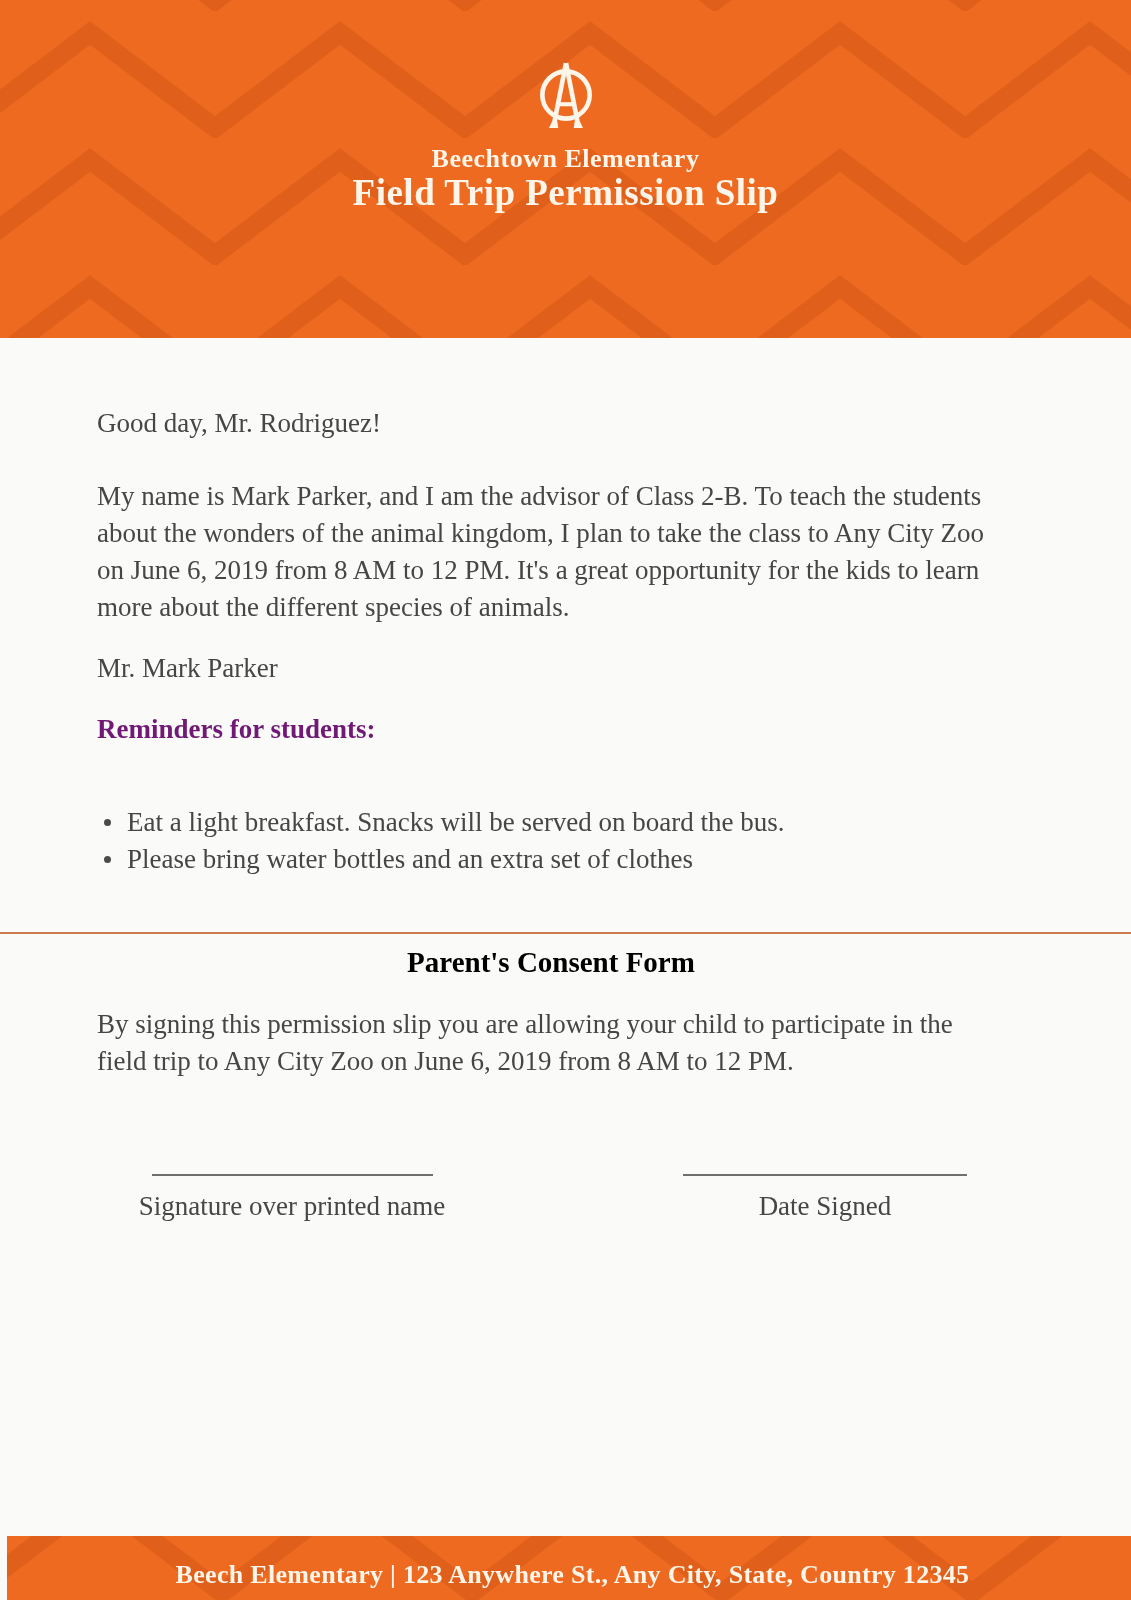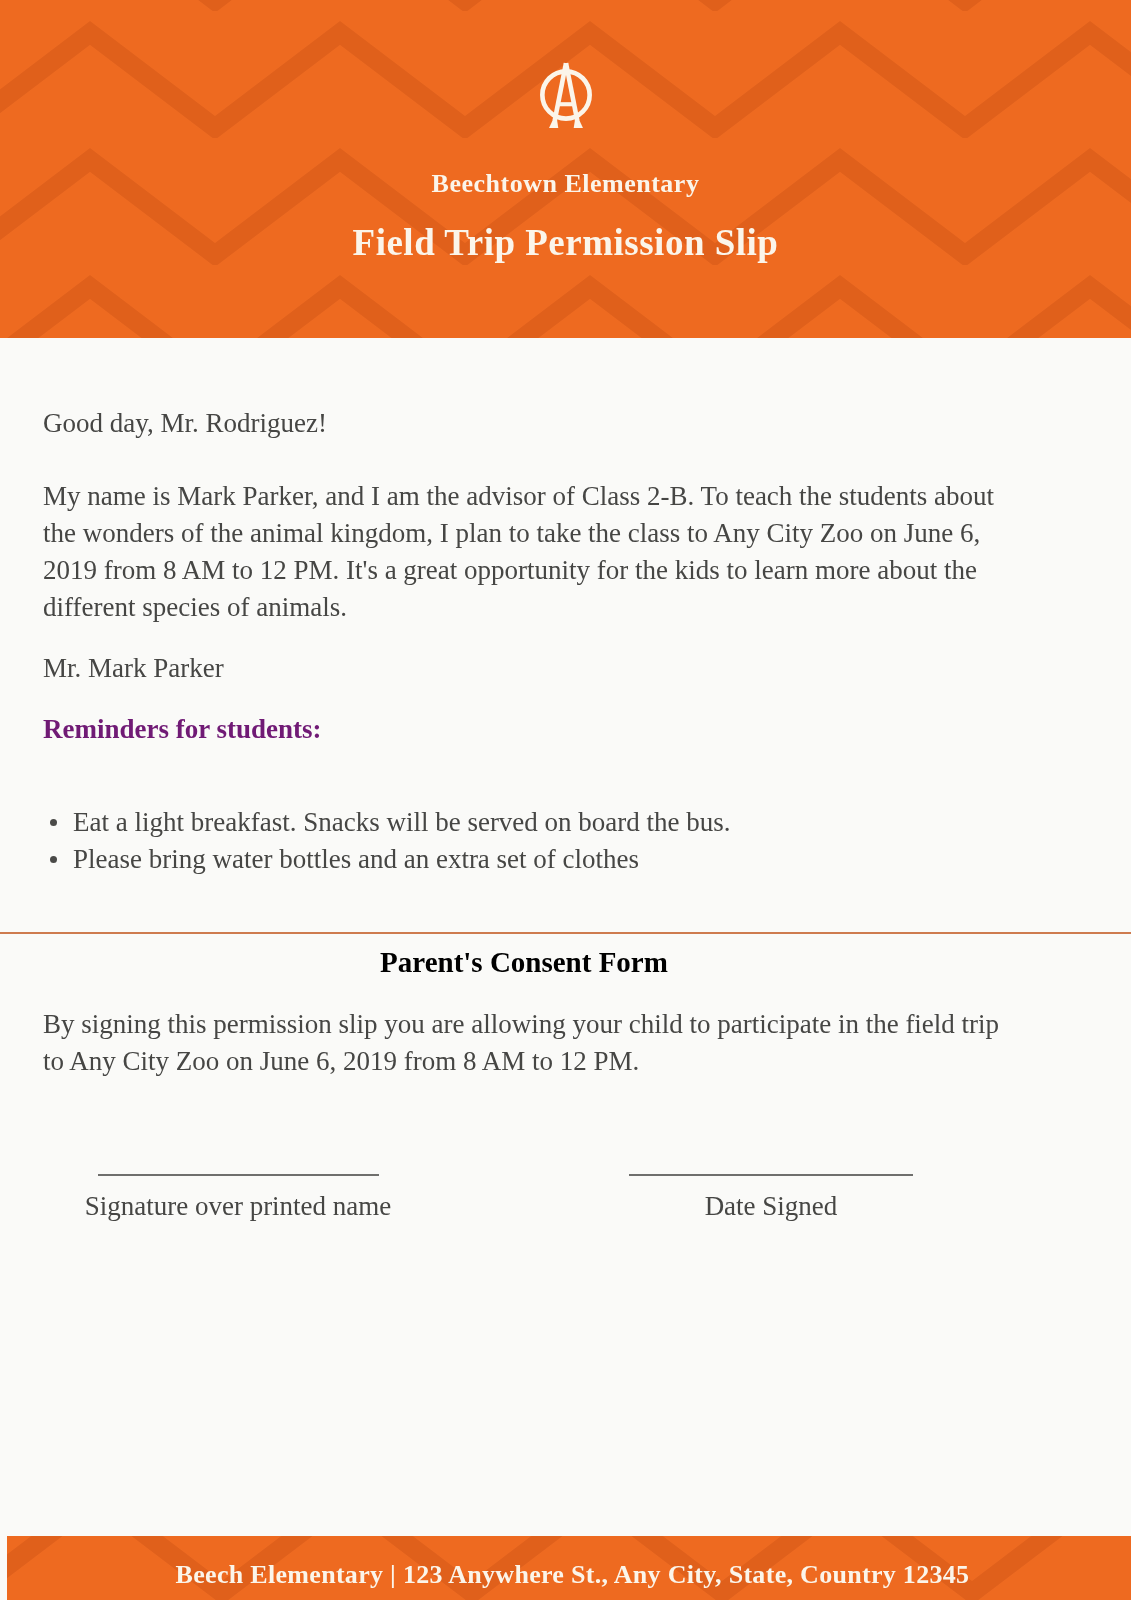--- a/index.html
+++ b/index.html
@@ -17,34 +17,34 @@
   
   .banner {
     position:absolute; top:0; left:0; width:100%; height:338px;
     background:#EE6A20;
   }
   .banner .pattern, .footer .pattern {
     position:absolute; inset:0; width:100%; height:100%; display:block;
   }
   .banner-content {
     position:relative; height:100%;
-    display:flex; flex-direction:column; align-items:center; text-align:left;gap:25px;
+    display:flex; flex-direction:column; align-items:center; text-align:left;
   }
   .logo { margin-top:60px; width:62px; height:72px; }
   .school-name {
     margin-top:12px;
     font-size:26px; font-weight:bold;
     color:#FBF5EA; letter-spacing:0.5px;
   }
   .doc-title {
     font-size:37px; font-weight:bold; line-height:1.05;
     color:#FBF5EA; letter-spacing:0.5px;
   }
   
-  .content { padding-left:43px; padding-right:126px; }
+  .content { padding-left:97px; padding-right:126px; }
   .letter { padding-top:405px; } 
   .letter p, .consent p, li { font-size:27px; line-height:37px; color:#464644; }
   .greeting { margin-bottom:36px; }
   .letter-body { margin-bottom:24px; }
   .closing-block { margin-bottom:24px; }
   .section-heading {
     font-size:27px; line-height:37px; font-weight:bold; color:#701a75;
   }
   ul.reminders { list-style:none; margin-top:56px; }
   ul.reminders li { position:relative; padding-left:30px; }

